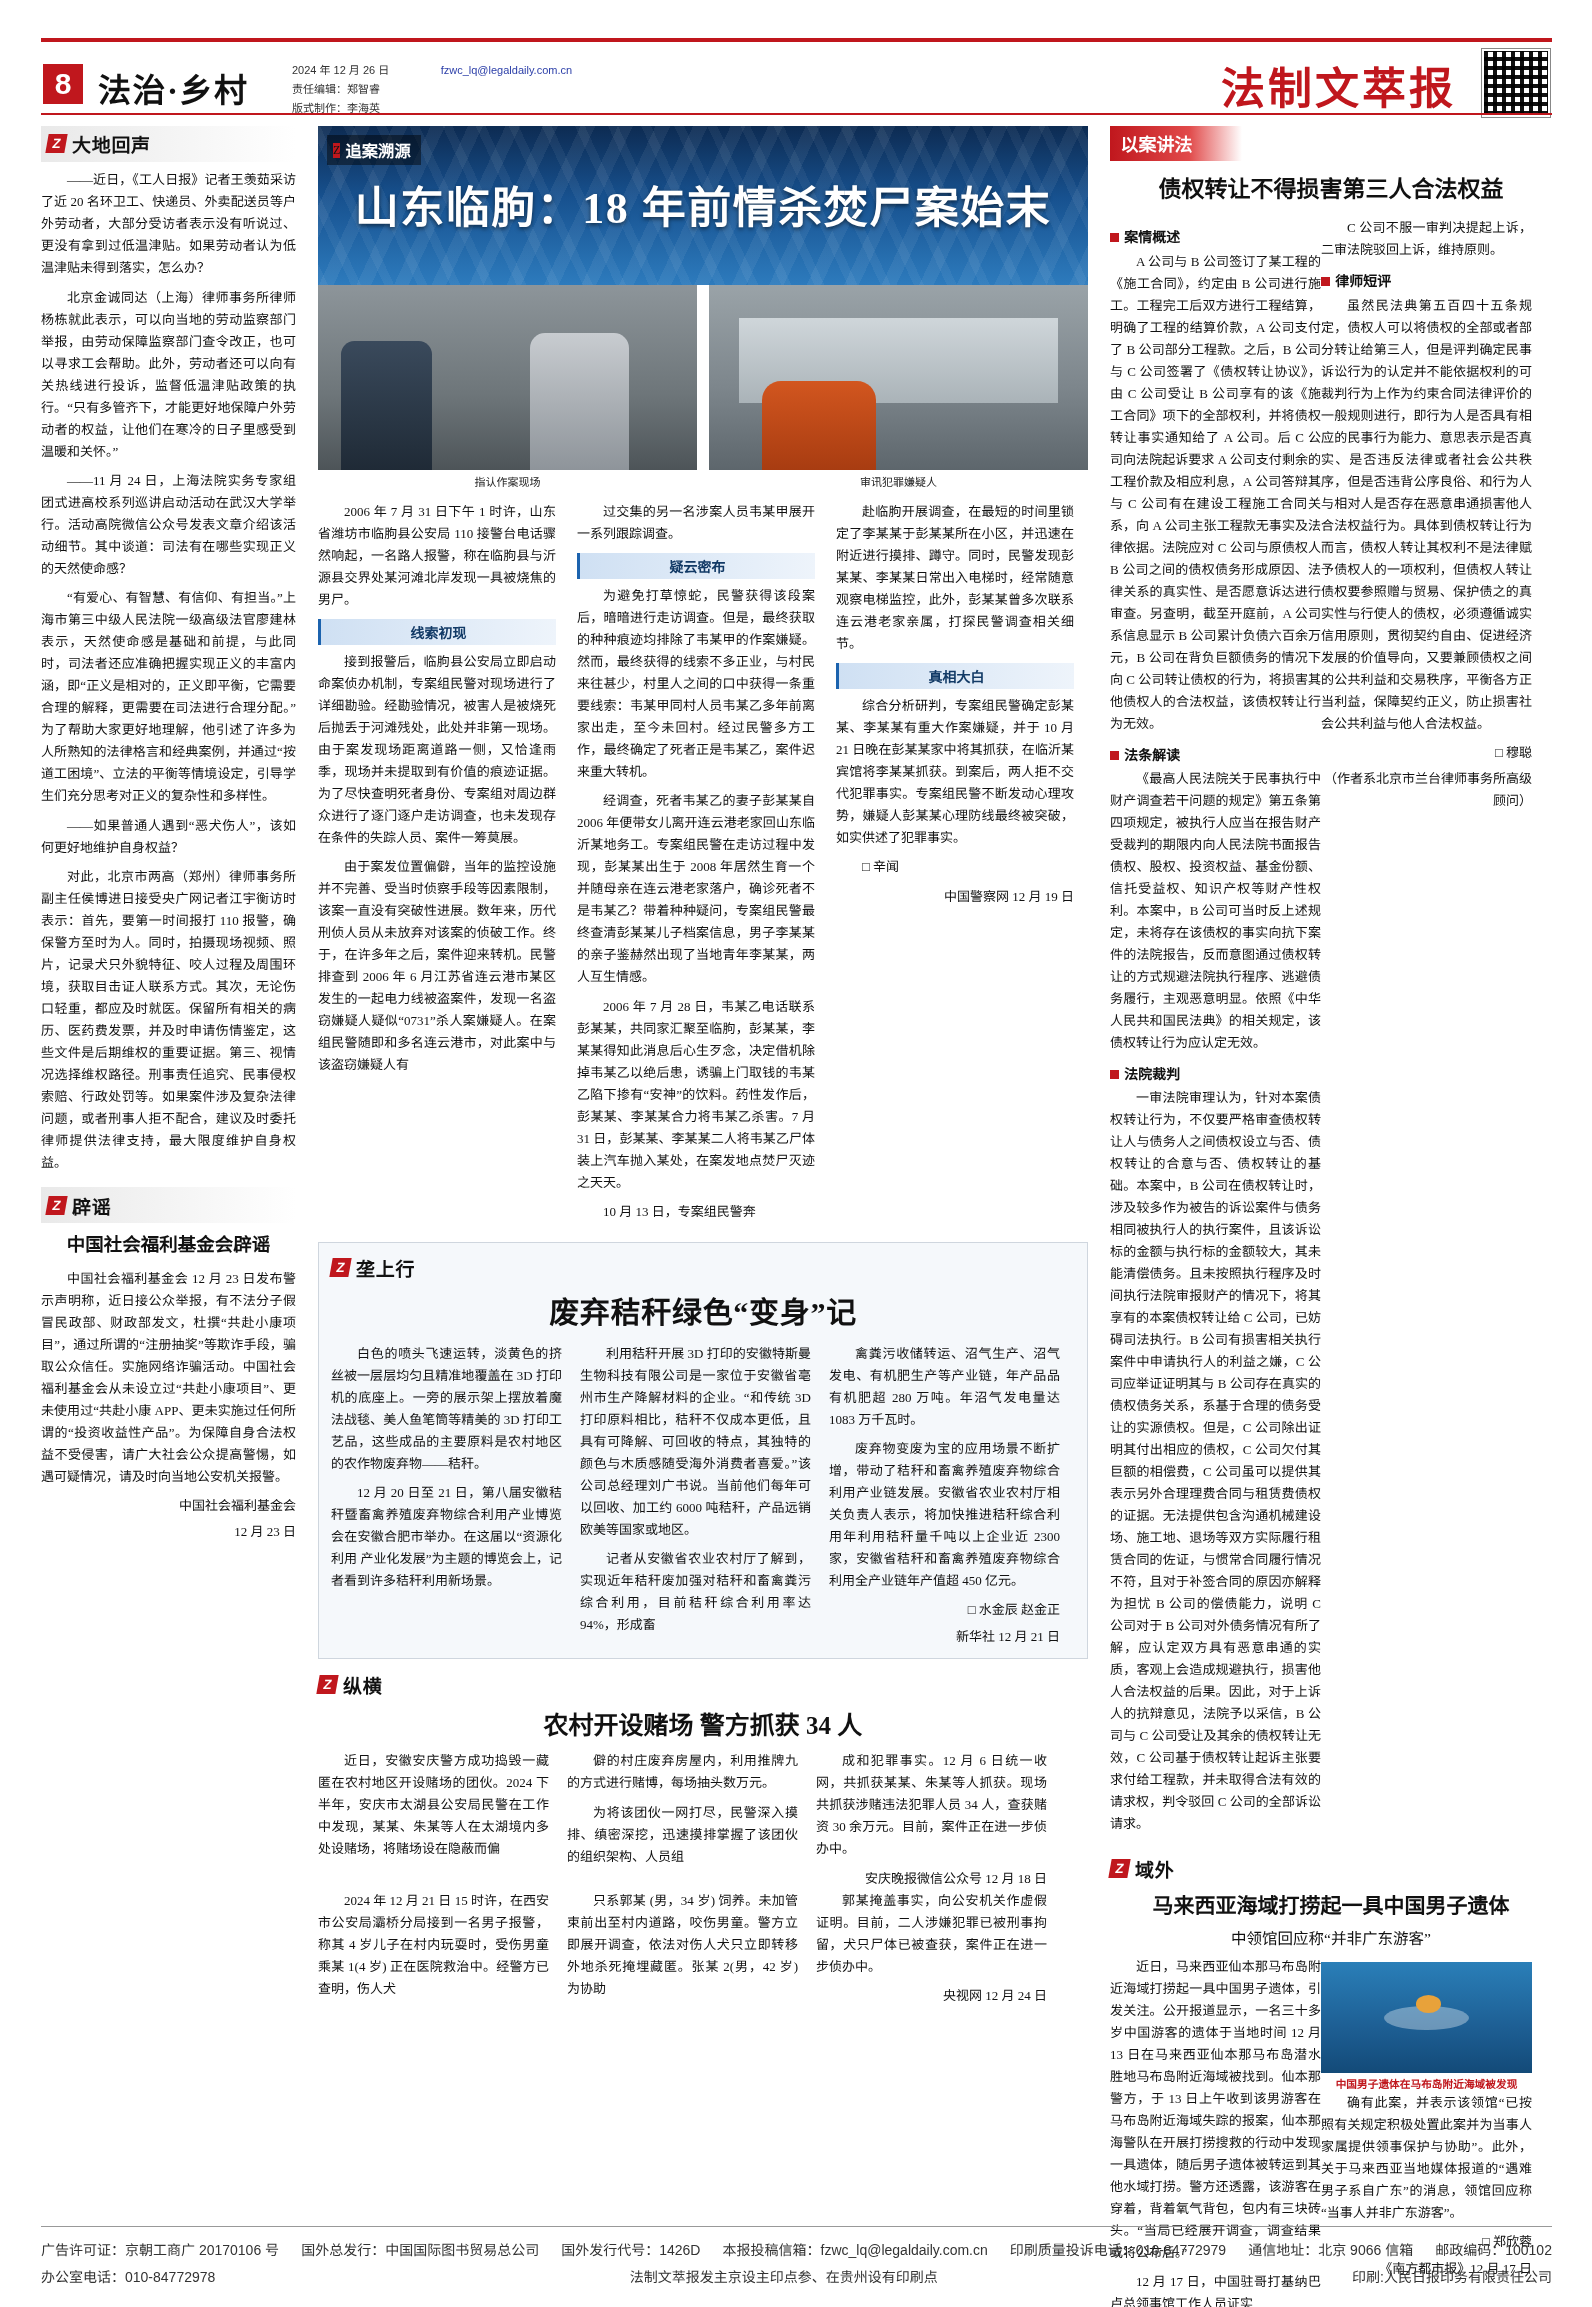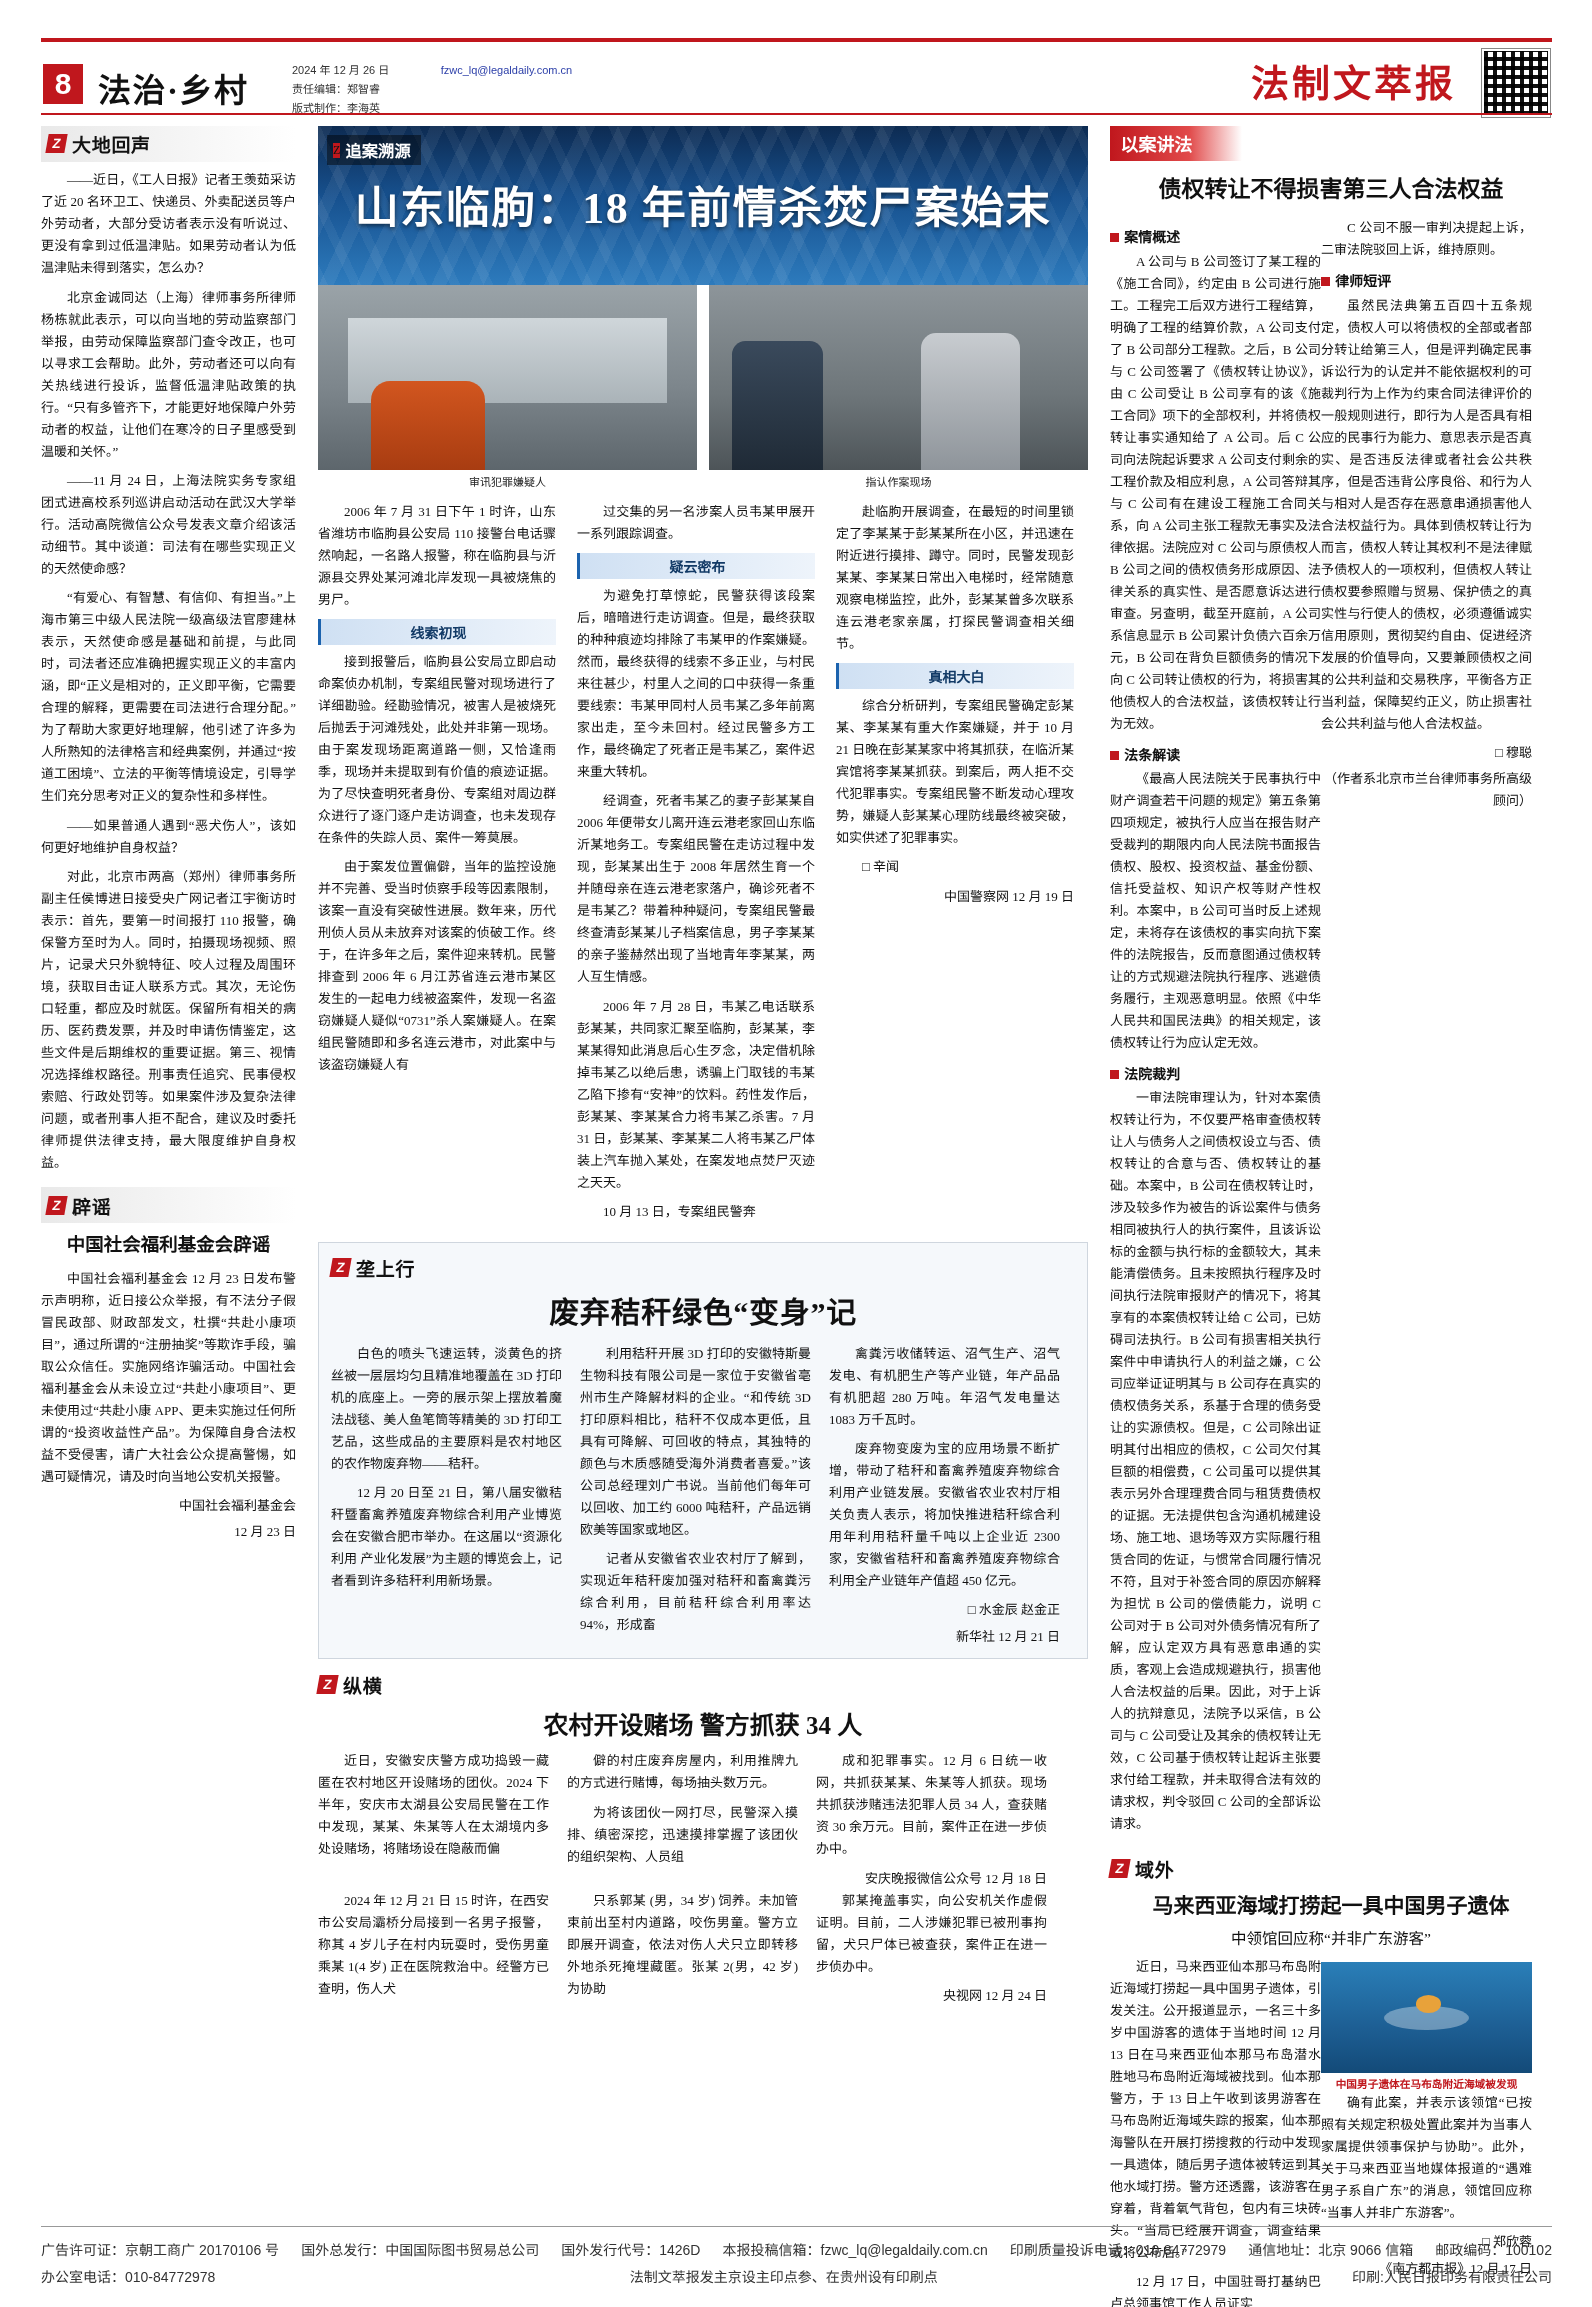--- a/index.html
+++ b/index.html
@@ -36,21 +36,21 @@
   }
   .masthead-meta{
     position:absolute;left:292px;top:61px;
     font-size:11px;line-height:19px;color:#333;
     font-family:"Liberation Sans",sans-serif;
   }
   .masthead-meta .row span{margin-right:7.4px;text-align:center;}
   .masthead-mail{color:#2b3ea8;margin-left:41px;}
   .brand{
     position:absolute;right:137px;top:53px;
-    font-size:38px;font-weight:bold;color:#c0171d;letter-spacing:3px;
+    font-size:44px;font-weight:bold;color:#c0171d;letter-spacing:3px;
     font-family:"Liberation Serif",serif;
   }
   .qr{
     position:absolute;right:43px;top:49px;width:64px;height:64px;
     background:
       repeating-linear-gradient(90deg,#111 0 4.4px,#fff 4.4px 9px),
       repeating-linear-gradient(0deg,#111 0 4.4px,#fff 4.4px 9px);
     background-blend-mode:multiply;
     border:2.2px solid #fff;outline:0.7px solid #888;
   }
@@ -279,27 +279,27 @@
 
     <div class="hero">
       <div class="lead-flag">
         <div class="mark">Z</div>
         <div class="txt">追案溯源</div>
       </div>
       <div class="headline">山东临朐：18 年前情杀焚尸案始末</div>
     </div>
 
     <div class="photos">
+      <div class="photo ph2" style="width:379px">
+        <div class="img"></div>
+        <div class="cap">指认作案现场</div>
+      </div>
       <div class="photo ph1" style="width:379px">
         <div class="img"></div>
         <div class="cap">审讯犯罪嫌疑人</div>
-      </div>
-      <div class="photo ph2" style="width:379px">
-        <div class="img"></div>
-        <div class="cap">指认作案现场</div>
       </div>
     </div>
 
     <div class="mid-body">
       <div class="mc">
         <p class="p">2006 年 7 月 31 日下午 1 时许，山东省潍坊市临朐县公安局 110 接警台电话骤然响起，一名路人报警，称在临朐县与沂源县交界处某河滩北岸发现一具被烧焦的男尸。</p>
         <div class="subtag">线索初现</div>
         <p class="p">接到报警后，临朐县公安局立即启动命案侦办机制，专案组民警对现场进行了详细勘验。经勘验情况，被害人是被烧死后抛丢于河滩残处，此处并非第一现场。由于案发现场距离道路一侧，又恰逢雨季，现场并未提取到有价值的痕迹证据。为了尽快查明死者身份、专案组对周边群众进行了逐门逐户走访调查，也未发现存在条件的失踪人员、案件一筹莫展。</p>
         <p class="p">由于案发位置偏僻，当年的监控设施并不完善、受当时侦察手段等因素限制，该案一直没有突破性进展。数年来，历代刑侦人员从未放弃对该案的侦破工作。终于，在许多年之后，案件迎来转机。民警排查到 2006 年 6 月江苏省连云港市某区发生的一起电力线被盗案件，发现一名盗窃嫌疑人疑似“0731”杀人案嫌疑人。在案组民警随即和多名连云港市，对此案中与该盗窃嫌疑人有</p>
       </div>

